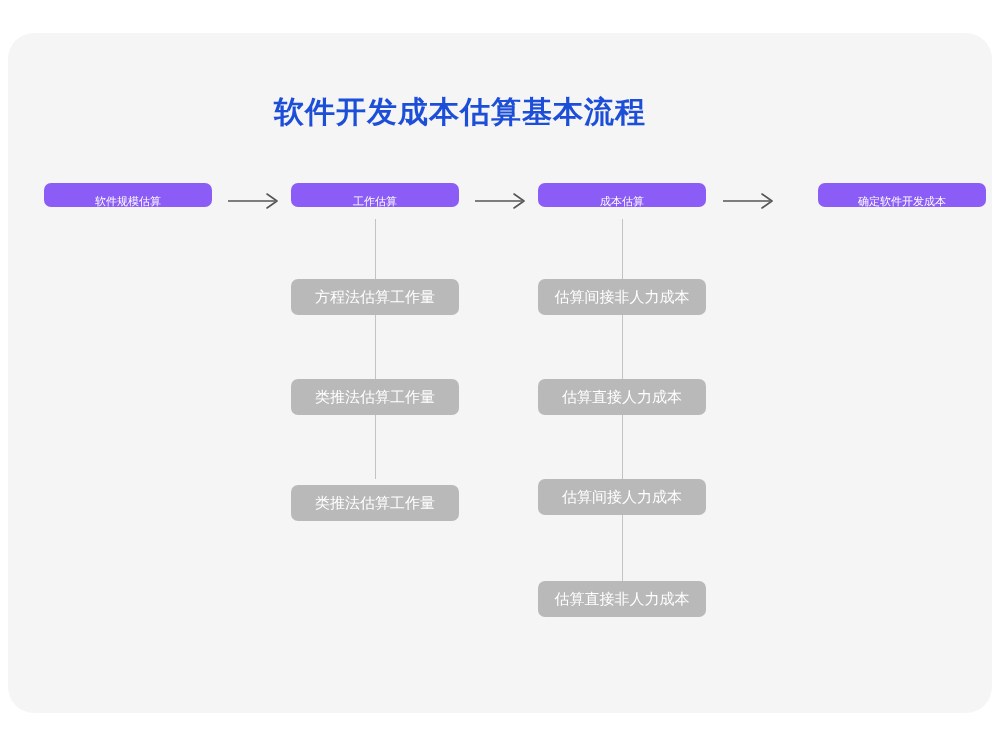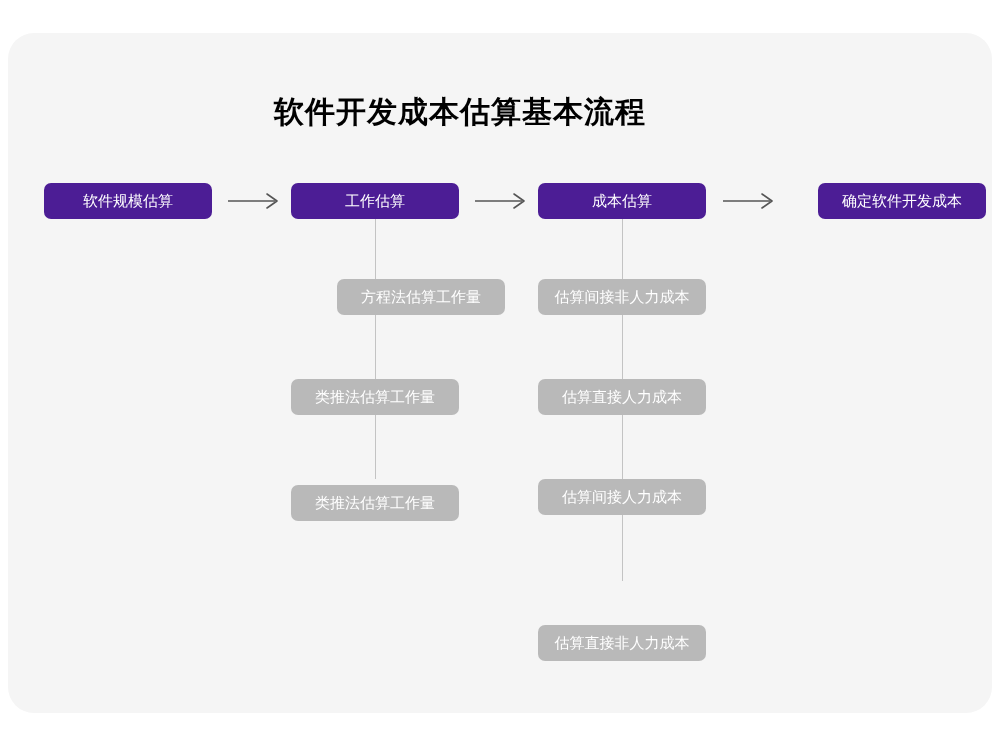--- a/index.html
+++ b/index.html
@@ -34,34 +34,34 @@
 
   
   #chart-title {
     position: absolute;
     left: 0;
     top: 92px;
     width: 920px;
     text-align: center;
     font-size: 30px;
     font-weight: 700;
-    color: #000000;
+    color: #1d4ed8;
     letter-spacing: 1px;
     white-space: nowrap;
   }
 
   
   .node-main {
     position: absolute;
-    height: 36px;
+    height: 24px;
     line-height: 36px;
     text-align: center;
-    background: #4c1d95;
+    background: #8b5cf6;
     color: #ffffff;
-    font-size: 15px;
+    font-size: 11px;
     border-radius: 7px;
     white-space: nowrap;
     box-sizing: border-box;
   }
 
   
   .node-sub {
     position: absolute;
     height: 36px;
     line-height: 36px;
@@ -127,32 +127,32 @@
     <svg width="56" height="20" viewBox="0 0 56 20" aria-hidden="true">
       <line x1="1" y1="10" x2="48" y2="10" stroke="#555555" stroke-width="1.6"></line>
       <polyline points="40,3 50,10 40,17" fill="none" stroke="#555555" stroke-width="1.6" stroke-linecap="round" stroke-linejoin="round"></polyline>
     </svg>
   </div>
 
   <div class="vline" style="left:375px; top:219px; height:60px;"></div>
   <div class="vline" style="left:375px; top:315px; height:64px;"></div>
   <div class="vline" style="left:375px; top:415px; height:64px;"></div>
 
-  <div class="node-sub" style="left:291px; top:279px; width:168px;margin-left:46px;">方程法估算工作量</div>
+  <div class="node-sub" style="left:291px; top:279px; width:168px;">方程法估算工作量</div>
 
   <div class="node-sub" style="left:291px; top:379px; width:168px;">类推法估算工作量</div>
 
   <div class="node-sub" style="left:291px; top:479px; width:168px;margin-top:6px;">类推法估算工作量</div>
 
   <div class="vline" style="left:622px; top:219px; height:60px;"></div>
   <div class="vline" style="left:622px; top:315px; height:64px;"></div>
   <div class="vline" style="left:622px; top:415px; height:64px;"></div>
   <div class="vline" style="left:622px; top:515px; height:66px;"></div>
 
   <div class="node-sub" style="left:538px; top:279px; width:168px;">估算间接非人力成本</div>
 
   <div class="node-sub" style="left:538px; top:379px; width:168px;text-align:center;">估算直接人力成本</div>
 
   <div class="node-sub" style="left:538px; top:479px; width:168px;">估算间接人力成本</div>
 
-  <div class="node-sub" style="left:538px; top:581px; width:168px;margin-top:44px;">估算直接非人力成本</div>
+  <div class="node-sub" style="left:538px; top:581px; width:168px;">估算直接非人力成本</div>
 
 </div>
 
 </body></html>

